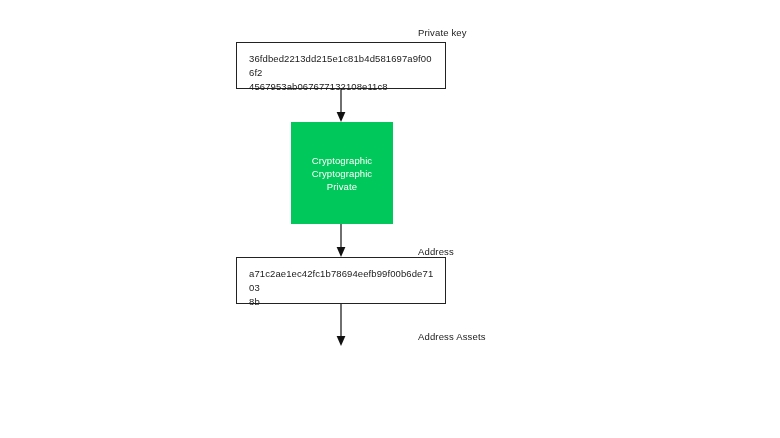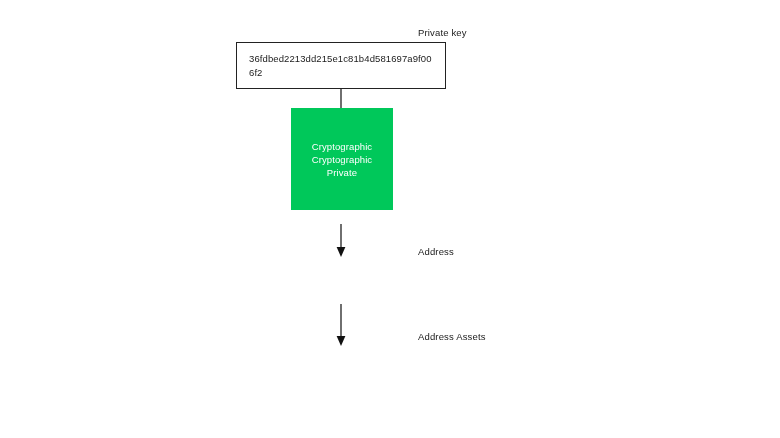--- a/index.html
+++ b/index.html
@@ -77,41 +77,42 @@
     display: block;
     overflow: visible;
   }
 
   
   #privatekey-caption { left: 374px; top: 27px; }
   #privatekey-box     { left: 236px; top: 42px; width: 210px; height: 47px; }
 
   #conn-key-to-func   { left: 331px; top: 89px; width: 20px; height: 33px; }
 
-  #function-box       { left: 291px; top: 108px; width: 102px; height: 102px; justify-content: center; }
+  #function-box       { left: 291px; top: 122px; width: 102px; height: 102px; justify-content: center; }
 
   #conn-func-to-addr  { left: 331px; top: 224px; width: 20px; height: 33px; }
 
   #address-caption    { left: 374px; top: 246px; }
   #address-box        { left: 236px; top: 257px; width: 210px; height: 47px; }
 
   #conn-addr-to-assets{ left: 331px; top: 304px; width: 20px; height: 42px; }
 
   #assets-caption     { left: 374px; top: 331px; }
   #assets-box         { left: 236px; top: 346px; width: 210px; height: 40px; }
 </style>
 </head>
 <body>
 
 <div id="canvas">
 
   <div class="caption" id="privatekey-caption">Private key</div>
 
   <div class="node-box" id="privatekey-box">
     <span class="value-line">36fdbed2213dd215e1c81b4d581697a9f006f2</span>
+    <span class="value-line">4567953ab067677132108e11c8</span>
   </div>
 
   <div class="connector" id="conn-key-to-func">
     <svg width="20" height="33" viewBox="0 0 20 33">
       <line x1="10" y1="0" x2="10" y2="26" stroke="#222222" stroke-width="1.3"></line>
       <polygon points="10,33 5.6,23 14.4,23" fill="#111111"></polygon>
     </svg>
   </div>
 
   <div class="process-box" id="function-box" style="background:#00c85a;">
@@ -124,20 +125,24 @@
 
   <div class="connector" id="conn-func-to-addr">
     <svg width="20" height="33" viewBox="0 0 20 33">
       <line x1="10" y1="0" x2="10" y2="26" stroke="#222222" stroke-width="1.3"></line>
       <polygon points="10,33 5.6,23 14.4,23" fill="#111111"></polygon>
     </svg>
   </div>
 
   <div class="caption" id="address-caption">Address</div>
 
+  <div class="node-box" id="address-box">
+    <span class="value-line">a71c2ae1ec42fc1b78694eefb99f00b6de7103</span>
+    <span class="value-line">8b</span>
+  </div>
 
   <div class="connector" id="conn-addr-to-assets">
     <svg width="20" height="42" viewBox="0 0 20 42">
       <line x1="10" y1="0" x2="10" y2="35" stroke="#222222" stroke-width="1.3"></line>
       <polygon points="10,42 5.6,32 14.4,32" fill="#111111"></polygon>
     </svg>
   </div>
 
   <div class="caption" id="assets-caption">Address Assets</div>
 

